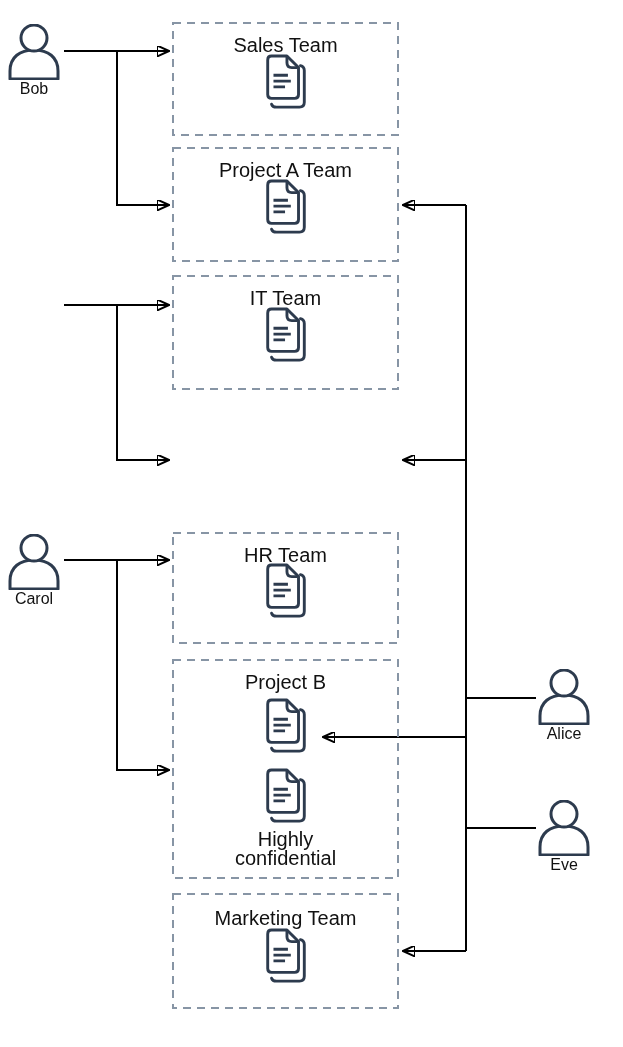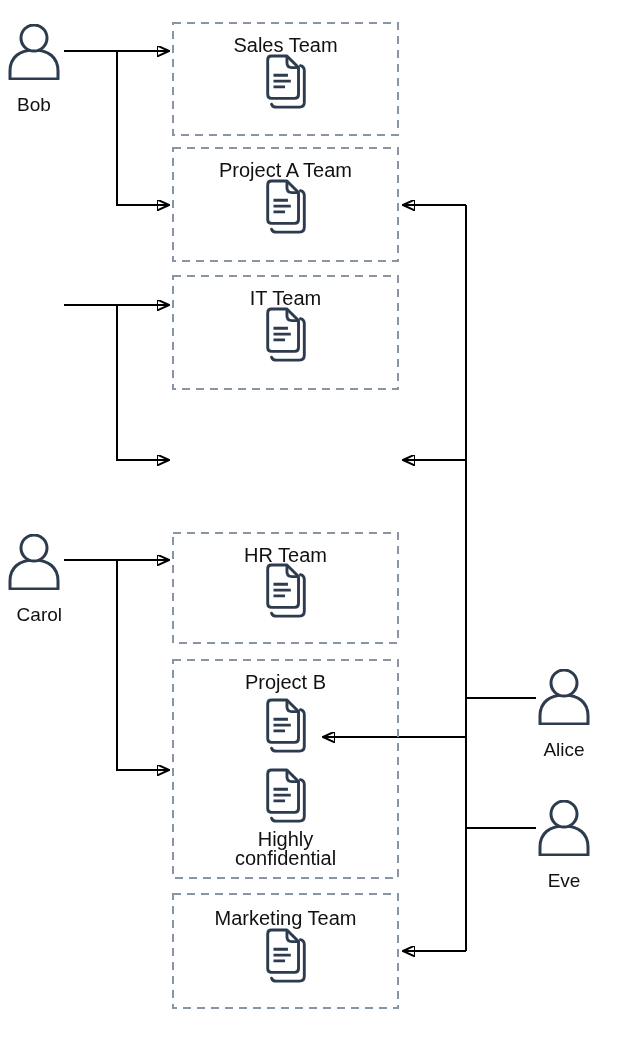--- a/index.html
+++ b/index.html
@@ -18,21 +18,21 @@
   .connector-layer path{stroke:var(--c-line,#000);stroke-width:2;fill:none;}
 
   .team-box{position:absolute;left:172px;width:227px;}
   .team-box .border-svg{position:absolute;left:0;top:0;}
   .box-title{position:absolute;left:0;top:12px;width:100%;text-align:center;font-size:20px;color:var(--c-text);}
   .doc-wrap{position:absolute;left:50%;transform:translateX(-50%);}
   .note{position:absolute;left:0;width:100%;text-align:center;font-size:20px;line-height:19px;color:var(--c-text);}
 
   .person{position:absolute;width:56px;text-align:center;}
   .person .p-icon{display:block;margin:0 auto;}
-  .person .p-label{display:block;margin-top:14px;font-size:19px;color:var(--c-text);white-space:nowrap;}
+  .person .p-label{display:block;font-size:16px;color:var(--c-text);white-space:nowrap;}
 
   .doc-icon svg,.person svg{display:block;}
 </style>
 </head>
 <body>
 
 <div class="canvas">
 
   <svg class="connector-layer" width="623" height="1047" viewBox="0 0 623 1047">
     <defs>
@@ -164,21 +164,21 @@
 
   <div class="person" style="left:6px;top:24px;">
     <svg class="p-icon" width="54" height="56" viewBox="0 0 54 56">
       <path d="M 3,55 L 3,47 C 3,33 13,26 27,26 C 41,26 51,33 51,47 L 51,55 Z" fill="#fff" stroke="#2d3b4e" stroke-width="3" stroke-linejoin="round"></path>
       <circle cx="27" cy="14" r="13" fill="#fff" stroke="#2d3b4e" stroke-width="3"></circle>
     </svg>
     <span class="p-label">Bob</span>
   </div>
 
 
-  <div class="person" style="left:6px;top:534px;text-align:right;">
+  <div class="person" style="left:6px;top:534px;">
     <svg class="p-icon" width="54" height="56" viewBox="0 0 54 56">
       <path d="M 3,55 L 3,47 C 3,33 13,26 27,26 C 41,26 51,33 51,47 L 51,55 Z" fill="#fff" stroke="#2d3b4e" stroke-width="3" stroke-linejoin="round"></path>
       <circle cx="27" cy="14" r="13" fill="#fff" stroke="#2d3b4e" stroke-width="3"></circle>
     </svg>
     <span class="p-label">Carol</span>
   </div>
 
   <div class="person" style="left:536px;top:669px;">
     <svg class="p-icon" width="54" height="56" viewBox="0 0 54 56">
       <path d="M 3,55 L 3,47 C 3,33 13,26 27,26 C 41,26 51,33 51,47 L 51,55 Z" fill="#fff" stroke="#2d3b4e" stroke-width="3" stroke-linejoin="round"></path>

